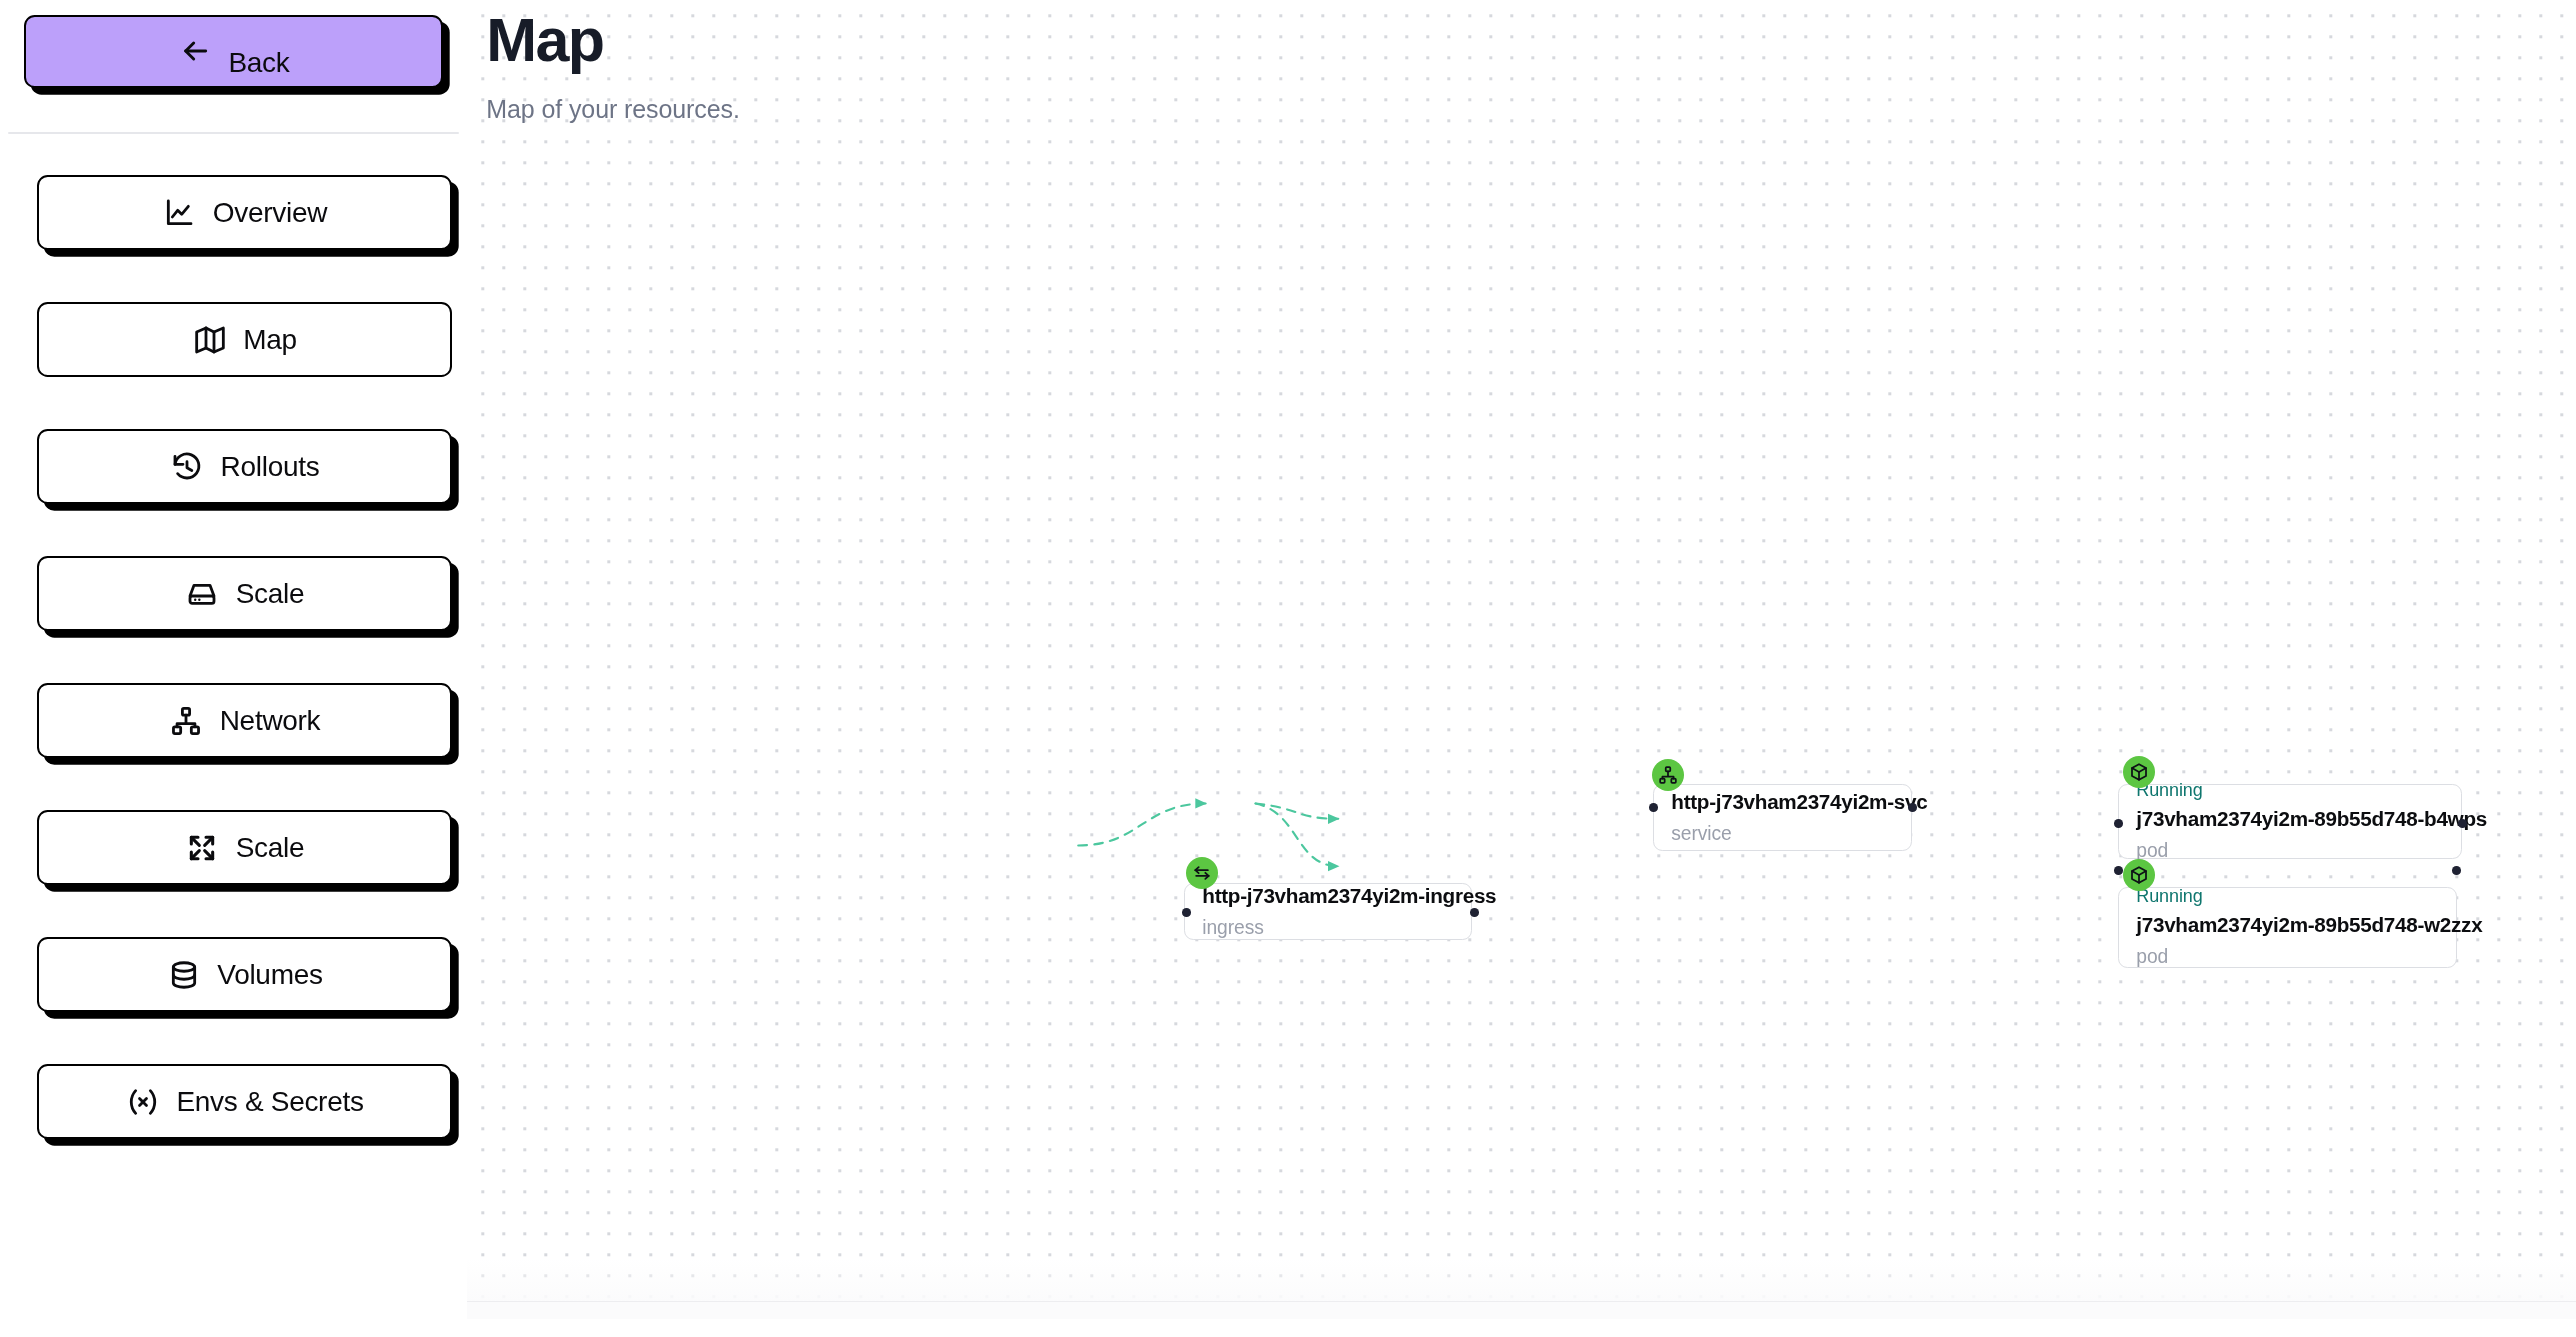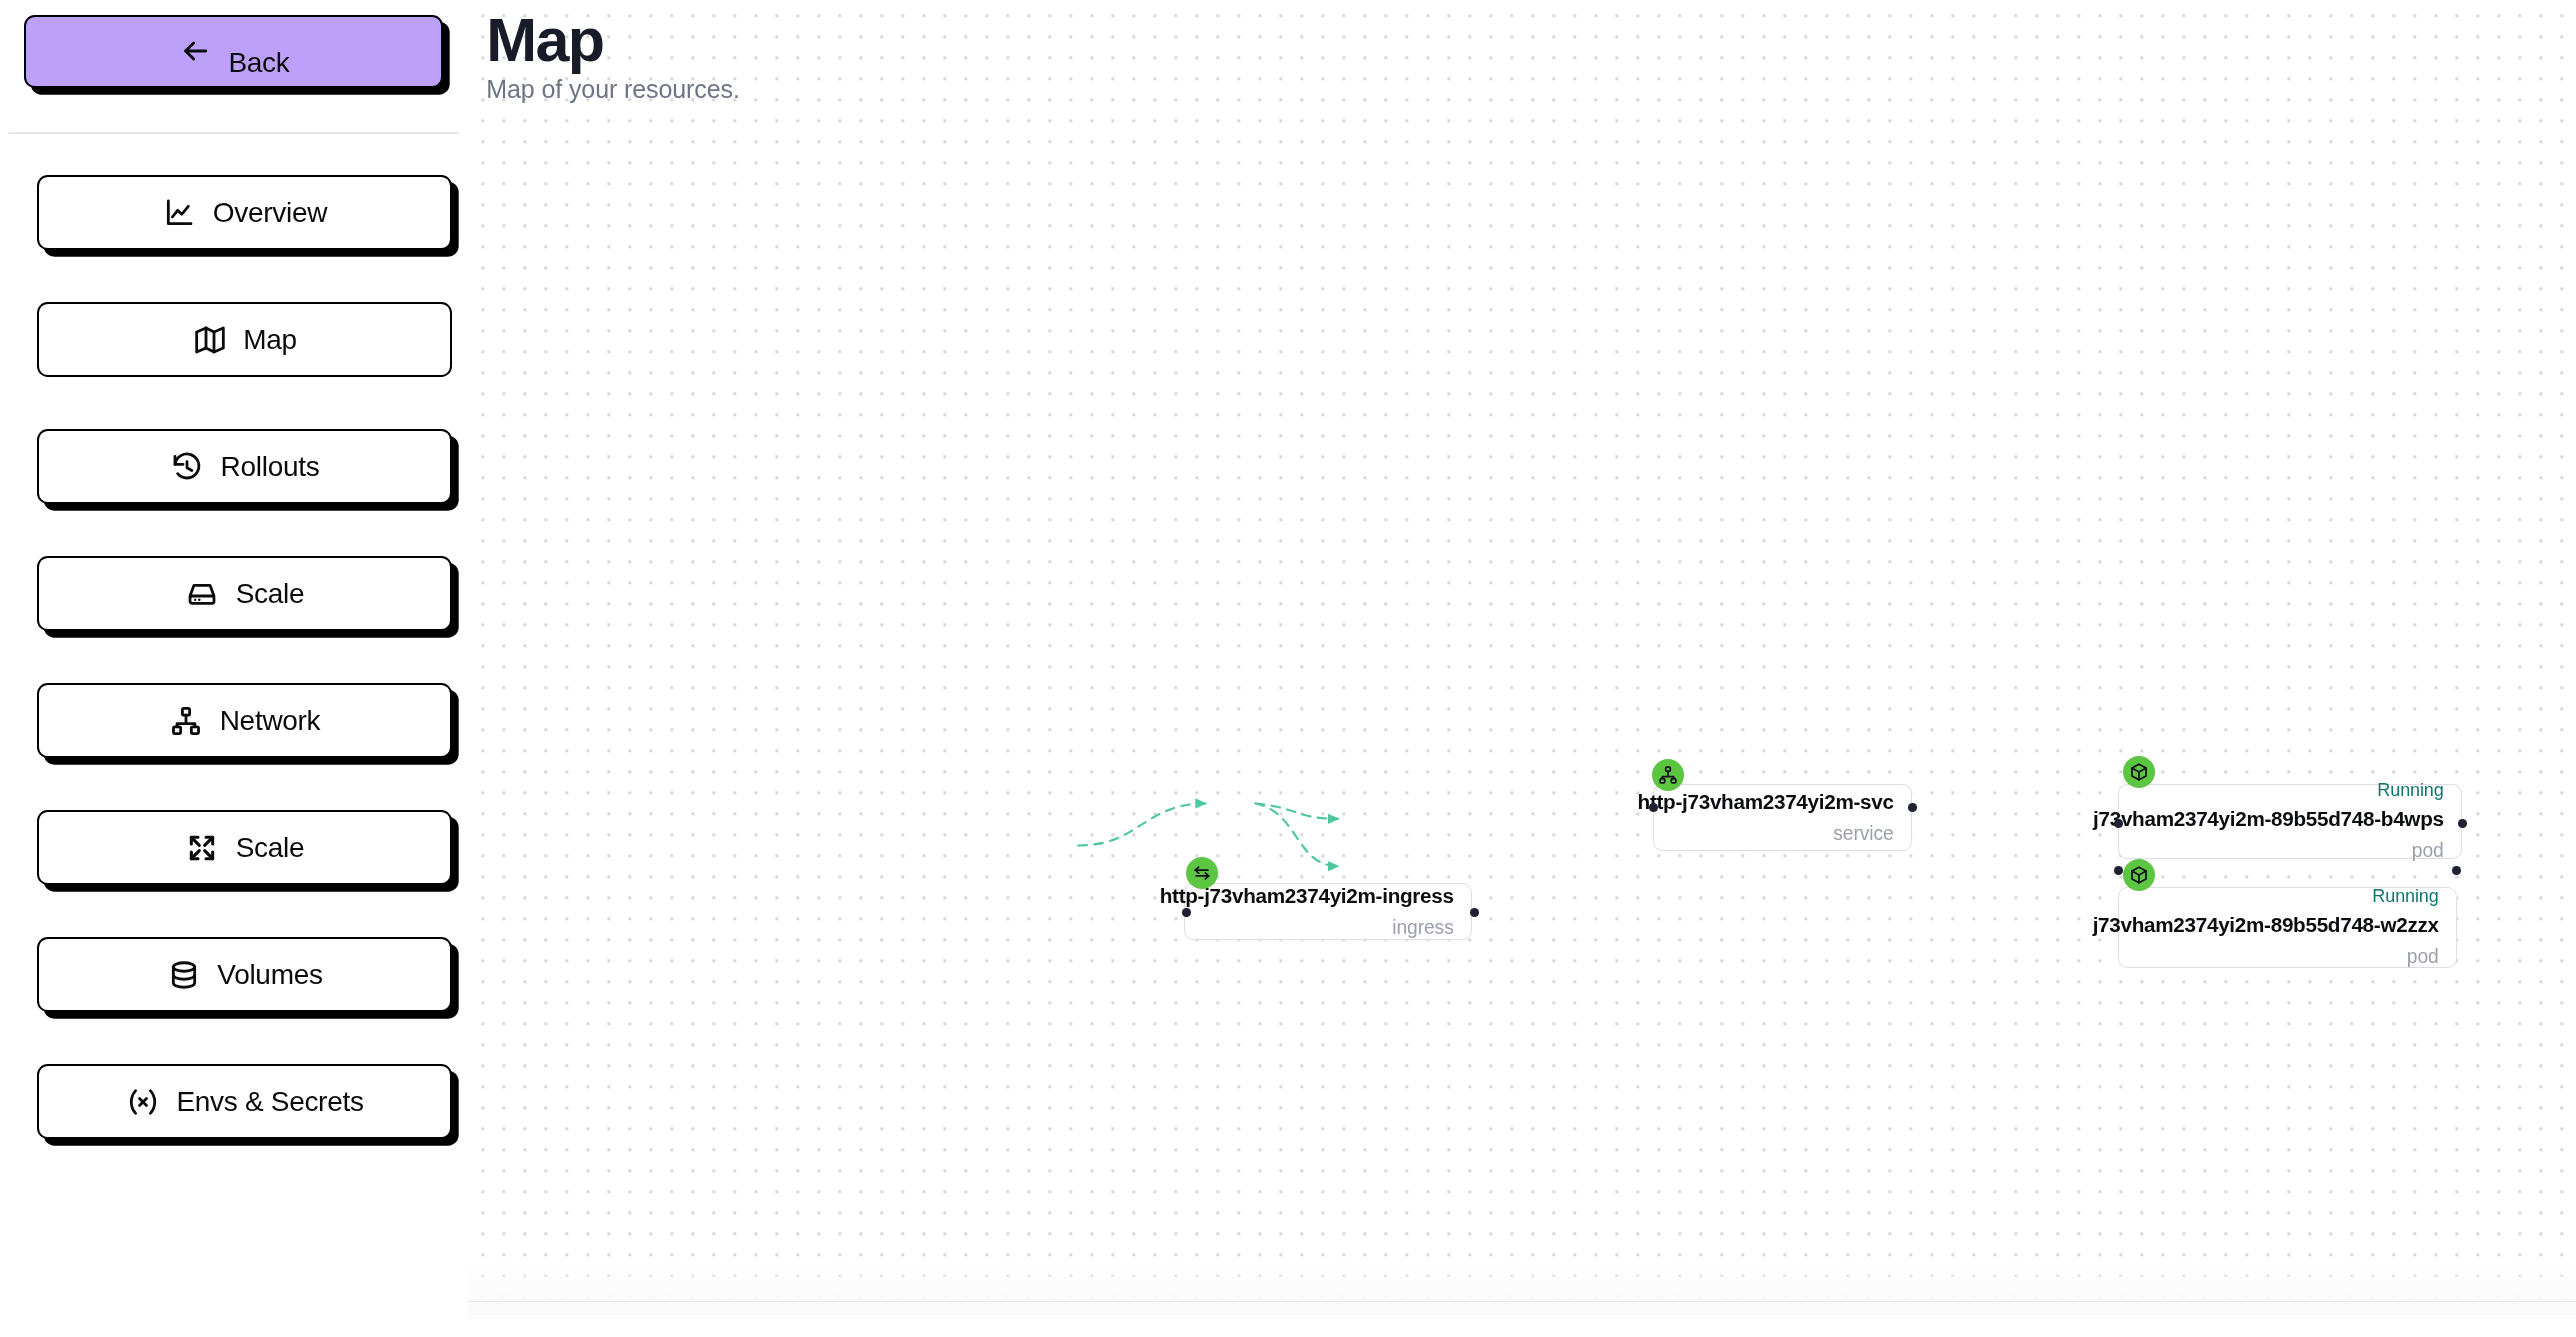--- a/index.html
+++ b/index.html
@@ -64,21 +64,21 @@
   
   #main { position:relative; flex:1 1 auto; height:1337px; background:#ffffff; }
 
   #page-header { position:absolute; left:19.3px; top:9.3px; }
   #page-title {
     font-size:61px; font-weight:700; letter-spacing:-1.7px;
     color:#171c28; line-height:1.02;
   }
   #page-subtitle {
     font-size:25px; font-weight:400; color:#6d7486;
-    margin-top:3px; letter-spacing:-0.1px;
+    margin-top:23px; letter-spacing:-0.1px;
   }
 
   
   #canvas {
     position:absolute; left:0; top:0;
     width:2109px; height:1319px;
     background-color:#ffffff;
     background-image:radial-gradient(#d6d8dd 1.5px, transparent 1.5px);
     background-size:21px 21px;
     background-position:5.3px 5.3px;
@@ -97,21 +97,20 @@
   #edges { position:absolute; left:0; top:0; width:2109px; height:1319px; pointer-events:none; }
 
   .node {
     position:absolute;
     background:#ffffff;
     border:1.3px solid #dcdee3;
     border-radius:9.3px;
     padding:13.3px 17.3px;
     display:flex; flex-direction:column; justify-content:center;
     cursor:pointer;
-    align-items:flex-end;
   }
   .node .status {
     font-size:18px; color:#0f766e; font-weight:400;
     line-height:1.2; margin-bottom:4.7px; letter-spacing:-0.1px;
   }
   .node .title {
     font-size:20.7px; font-weight:700; color:#0c0d10;
     line-height:1.2; letter-spacing:-0.3px; white-space:nowrap;
   }
   .node .kind {

